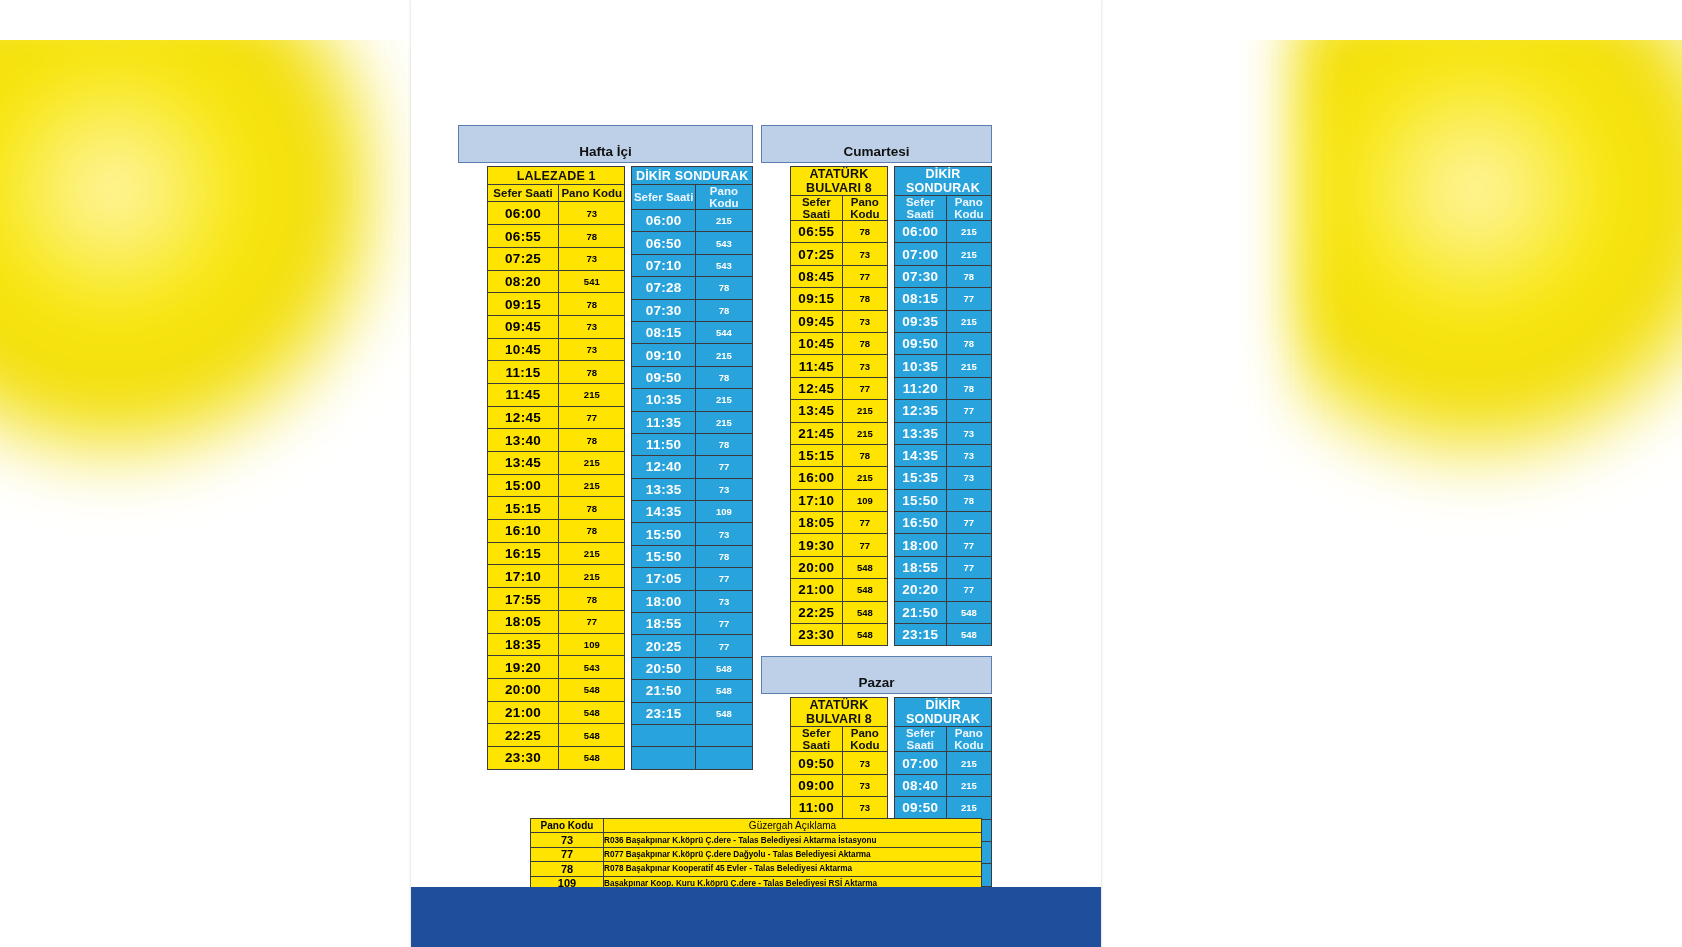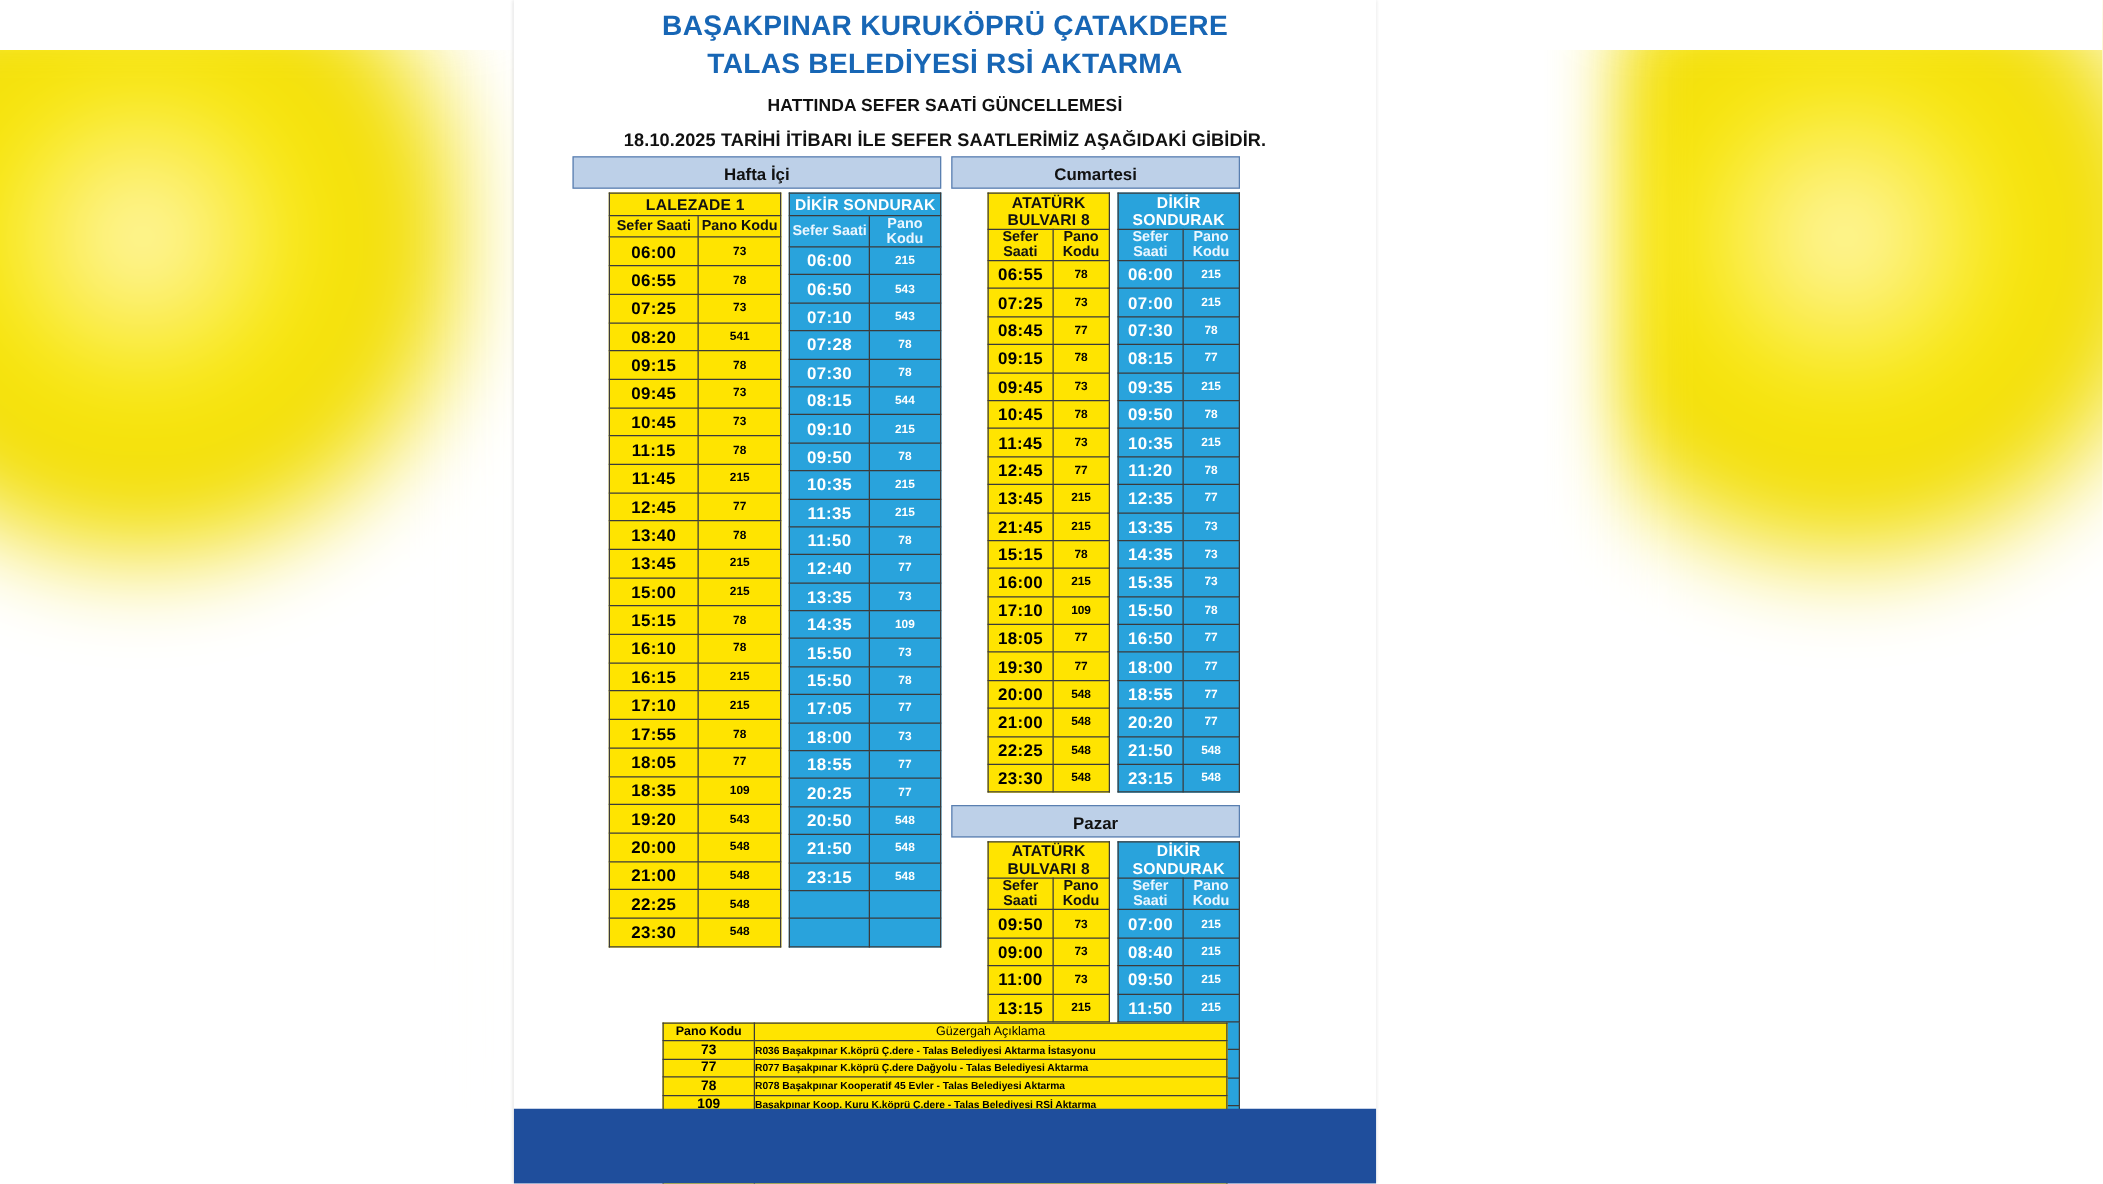--- a/index.html
+++ b/index.html
@@ -106,21 +106,21 @@
   .col-right { width: 231px; }
 
   
   .day-banner {
     background: #bdd0e8;
     border: 1px solid #5a7fb0;
     text-align: center;
     font-weight: bold;
     font-size: 13.5px;
     color: #111111;
-    padding: 6px 0 3px 0;
+    padding: 18px 0 3px 0;
     line-height: 15px;
   }
 
   
   .pair {
     display: flex;
     gap: 6px;
     margin-top: 3px;
   }
   .tbl {
@@ -265,26 +265,20 @@
 
 <div id="page">
 
   <div class="side-band left"></div>
   <div class="side-band right"></div>
   <div class="band-white-top"></div>
   <div class="band-white-bottom"></div>
 
   <div id="poster">
 
-    <div class="title-block">
-      <div class="title-line">BAŞAKPINAR KURUKÖPRÜ ÇATAKDERE</div>
-      <div class="title-line">TALAS BELEDİYESİ RSİ AKTARMA</div>
-      <div class="subtitle-1">HATTINDA SEFER SAATİ GÜNCELLEMESİ</div>
-      <div class="subtitle-2">18.10.2025 TARİHİ İTİBARI İLE SEFER SAATLERİMİZ AŞAĞIDAKİ GİBİDİR.</div>
-    </div>
 
     <div class="sheet-body">
       <div class="cols">
 
         <div class="col-left">
           <div class="day-banner">Hafta İçi</div>
           <div class="pair">
 
             <table class="tbl tbl-y">
               <tbody>

